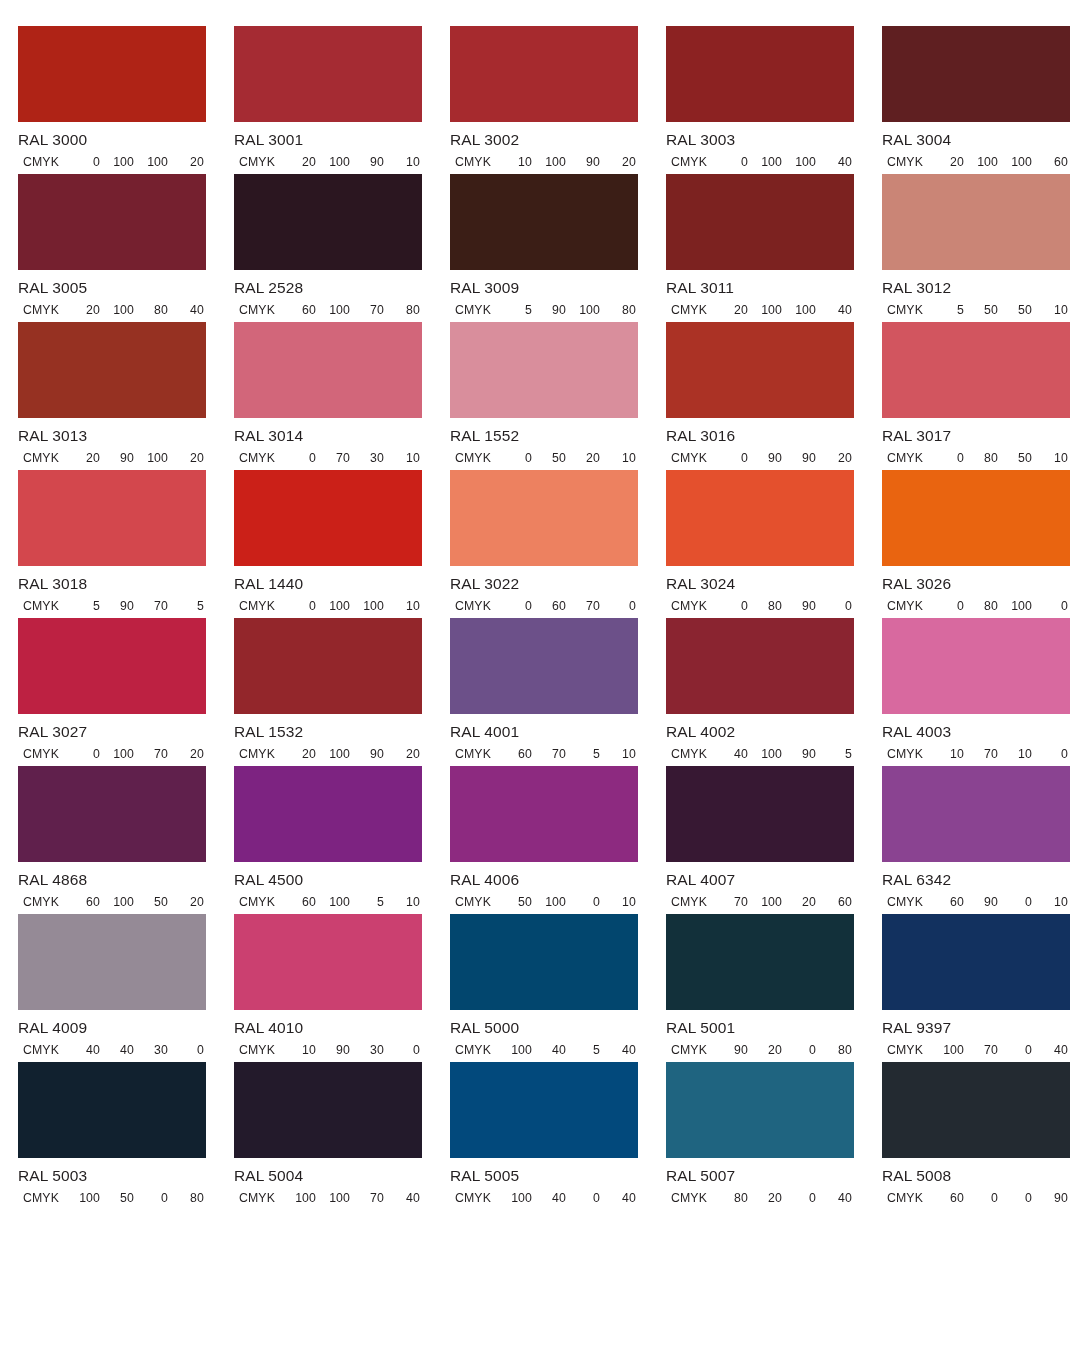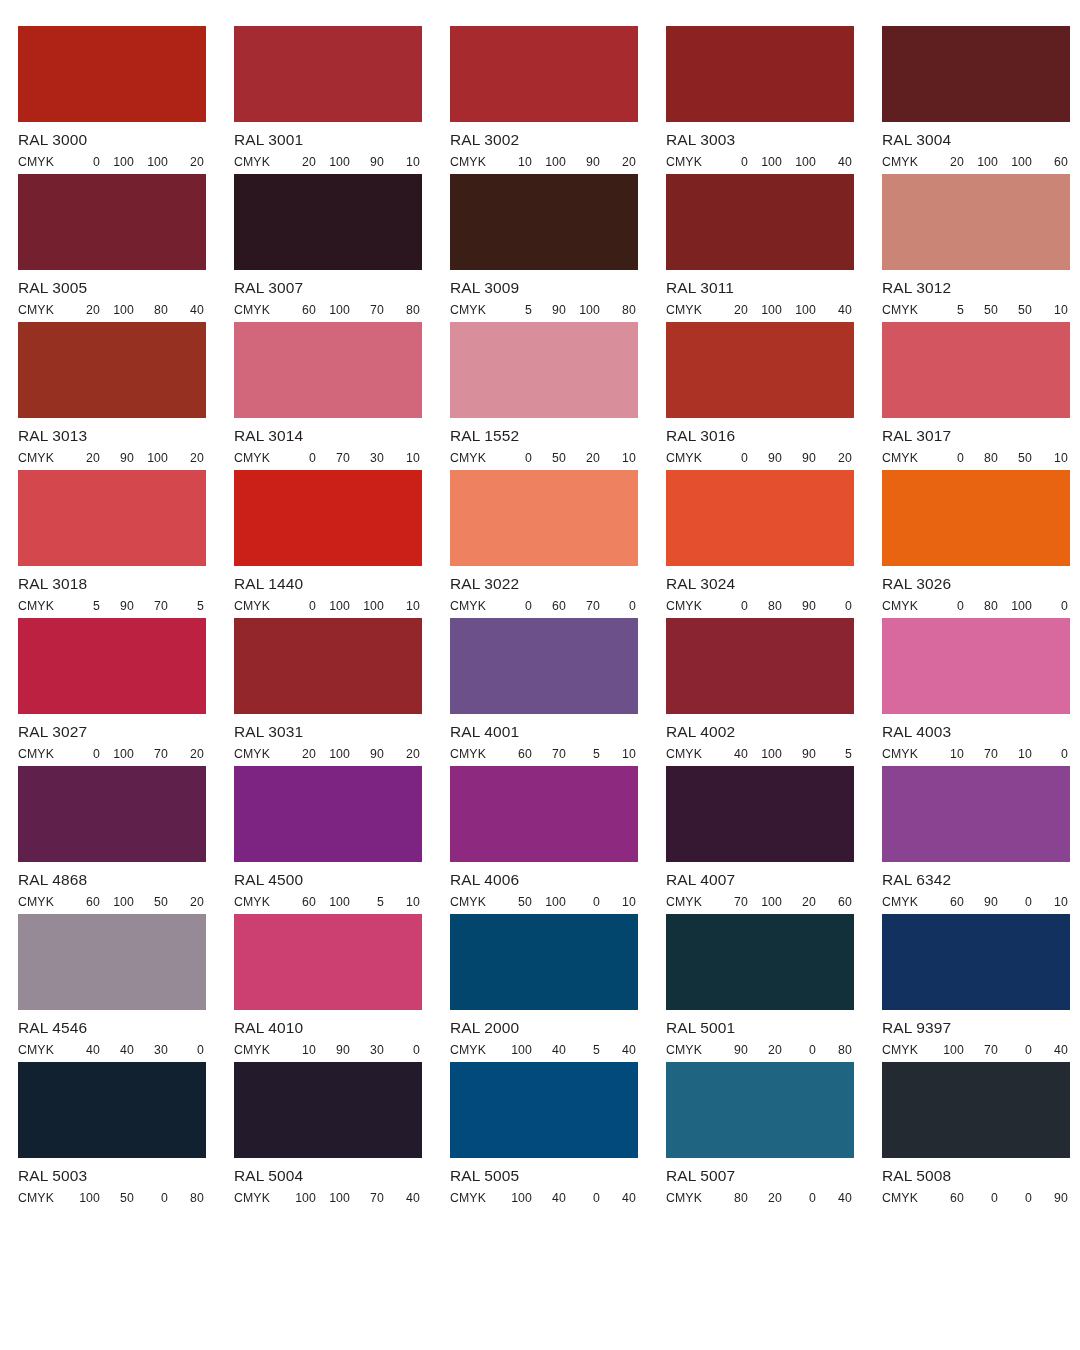--- a/index.html
+++ b/index.html
@@ -51,20 +51,21 @@
     display: flex;
     align-items: baseline;
     font-size: 12.3px;
     color: #231f20;
     letter-spacing: 0.1px;
     white-space: nowrap;
   }
   .cmyk-tag {
     width: 46px;
     flex: 0 0 46px;
+    text-align: center;
   }
   .cmyk-val {
     flex: 0 0 34px;
     text-align: right;
   }
   .cmyk-val.c { flex-basis: 36px; }
   .cmyk-val.m { flex-basis: 34px; }
   .cmyk-val.y { flex-basis: 34px; }
   .cmyk-val.k { flex-basis: 36px; }
 </style>
@@ -134,21 +135,21 @@
         <div class="cmyk-row">
           <span class="cmyk-tag">CMYK</span>
           <span class="cmyk-val c">20</span>
           <span class="cmyk-val m">100</span>
           <span class="cmyk-val y">80</span>
           <span class="cmyk-val k">40</span>
         </div>
       </div>
       <div class="cell">
         <div class="swatch" style="background-color: rgb(43, 22, 32);"></div>
-        <div class="cell-label">RAL 3007</div>
+        <div class="cell-label">RAL 2528</div>
         <div class="cmyk-row">
           <span class="cmyk-tag">CMYK</span>
           <span class="cmyk-val c">60</span>
           <span class="cmyk-val m">100</span>
           <span class="cmyk-val y">70</span>
           <span class="cmyk-val k">80</span>
         </div>
       </div>
       <div class="cell">
         <div class="swatch" style="background-color: rgb(59, 30, 22);"></div>
@@ -299,21 +300,21 @@
         <div class="cmyk-row">
           <span class="cmyk-tag">CMYK</span>
           <span class="cmyk-val c">0</span>
           <span class="cmyk-val m">100</span>
           <span class="cmyk-val y">70</span>
           <span class="cmyk-val k">20</span>
         </div>
       </div>
       <div class="cell">
         <div class="swatch" style="background-color: rgb(147, 38, 43);"></div>
-        <div class="cell-label">RAL 3031</div>
+        <div class="cell-label">RAL 1532</div>
         <div class="cmyk-row">
           <span class="cmyk-tag">CMYK</span>
           <span class="cmyk-val c">20</span>
           <span class="cmyk-val m">100</span>
           <span class="cmyk-val y">90</span>
           <span class="cmyk-val k">20</span>
         </div>
       </div>
       <div class="cell">
         <div class="swatch" style="background-color: rgb(108, 80, 137);"></div>
@@ -398,21 +399,21 @@
         <div class="cmyk-row">
           <span class="cmyk-tag">CMYK</span>
           <span class="cmyk-val c">60</span>
           <span class="cmyk-val m">90</span>
           <span class="cmyk-val y">0</span>
           <span class="cmyk-val k">10</span>
         </div>
       </div>
       <div class="cell">
         <div class="swatch" style="background-color: rgb(149, 138, 150);"></div>
-        <div class="cell-label">RAL 4546</div>
+        <div class="cell-label">RAL 4009</div>
         <div class="cmyk-row">
           <span class="cmyk-tag">CMYK</span>
           <span class="cmyk-val c">40</span>
           <span class="cmyk-val m">40</span>
           <span class="cmyk-val y">30</span>
           <span class="cmyk-val k">0</span>
         </div>
       </div>
       <div class="cell">
         <div class="swatch" style="background-color: rgb(203, 64, 112);"></div>
@@ -420,21 +421,21 @@
         <div class="cmyk-row">
           <span class="cmyk-tag">CMYK</span>
           <span class="cmyk-val c">10</span>
           <span class="cmyk-val m">90</span>
           <span class="cmyk-val y">30</span>
           <span class="cmyk-val k">0</span>
         </div>
       </div>
       <div class="cell">
         <div class="swatch" style="background-color: rgb(2, 70, 110);"></div>
-        <div class="cell-label">RAL 2000</div>
+        <div class="cell-label">RAL 5000</div>
         <div class="cmyk-row">
           <span class="cmyk-tag">CMYK</span>
           <span class="cmyk-val c">100</span>
           <span class="cmyk-val m">40</span>
           <span class="cmyk-val y">5</span>
           <span class="cmyk-val k">40</span>
         </div>
       </div>
       <div class="cell">
         <div class="swatch" style="background-color: rgb(18, 48, 58);"></div>

